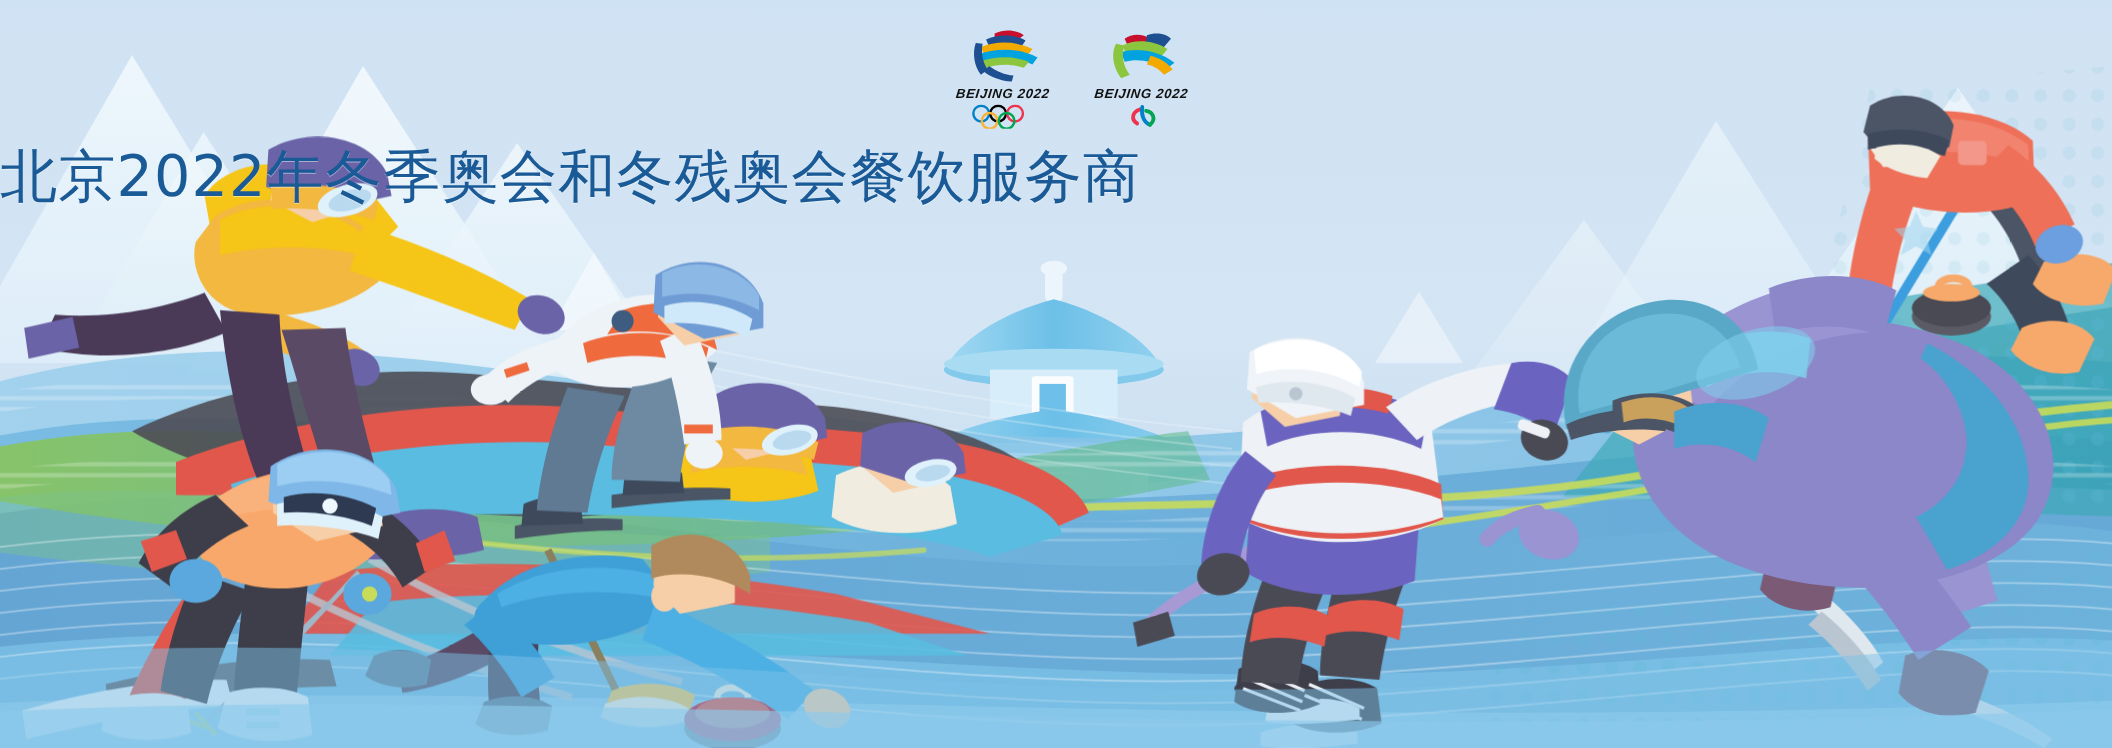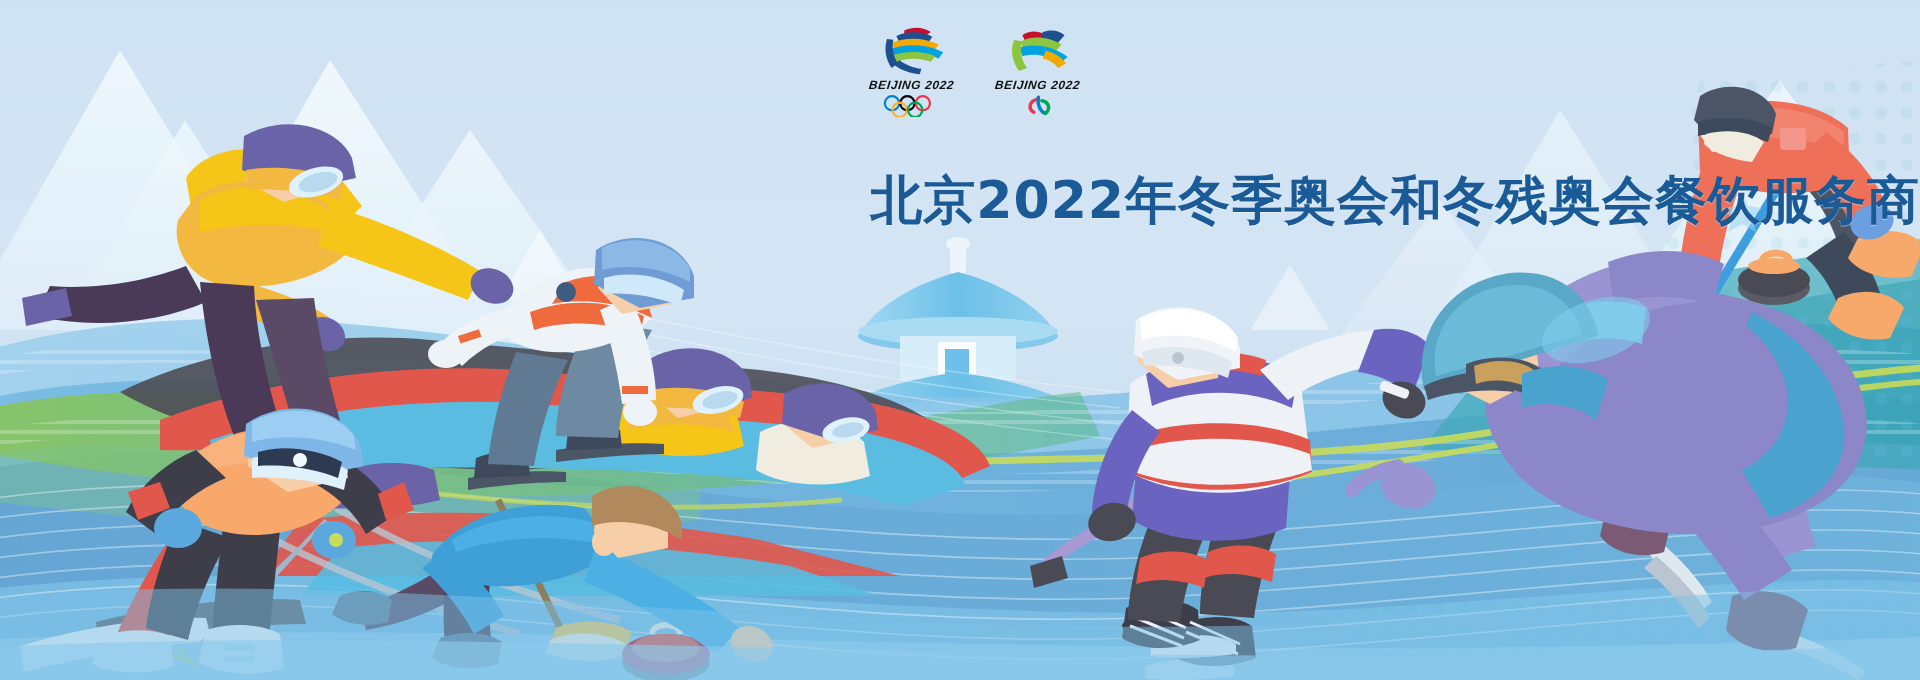--- a/index.html
+++ b/index.html
@@ -29,29 +29,28 @@
     font-size:12px; font-weight:bold; font-style:italic;
     letter-spacing:.6px; color:#111;
     margin-top:2px; white-space:nowrap;
     transform:skewX(-6deg);
   }
   .emblem .rings { margin-top:3px; height:22px; }
 
   
   #title {
     position:absolute; left:0; right:0; top:126px;
-    text-align:right;
+    text-align:left;
     font-family:"DejaVu Sans", sans-serif;
     font-size:52px;
-    font-weight:bold;
+    font-weight:normal;
     letter-spacing:1px;
     color:#1a5a96;
     text-shadow:0 1px 0 rgba(255,255,255,.45);
     white-space:nowrap;
-    margin-top:40px;
   }
 </style>
 </head>
 <body>
 
 <div id="banner">
 
   <svg id="artwork" viewBox="0 0 1920 680" preserveAspectRatio="none" xmlns="http://www.w3.org/2000/svg">
     <defs>
       <linearGradient id="sky" x1="0" y1="0" x2="0" y2="1">

